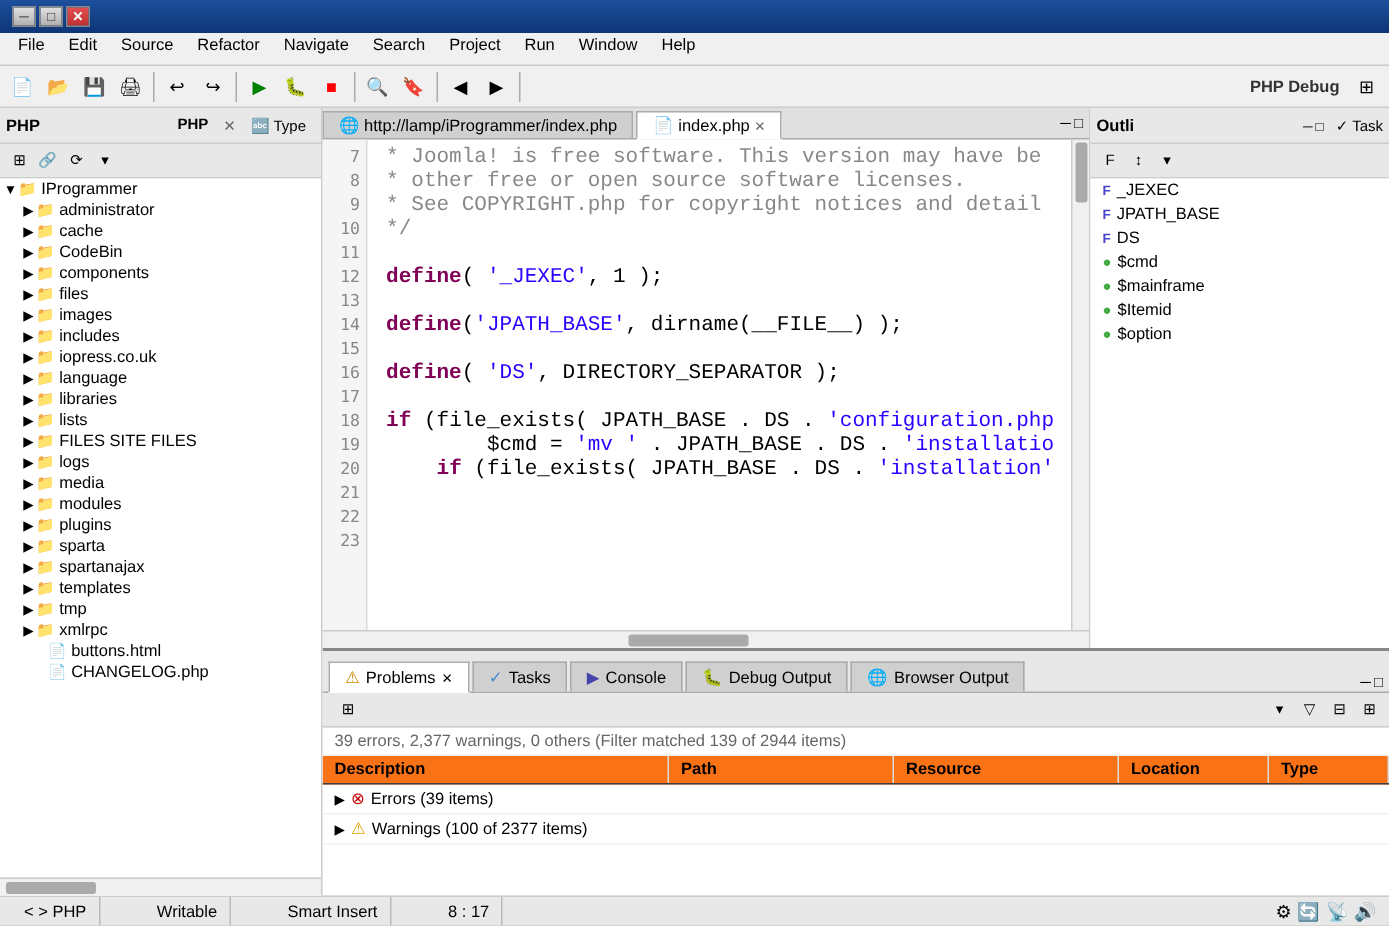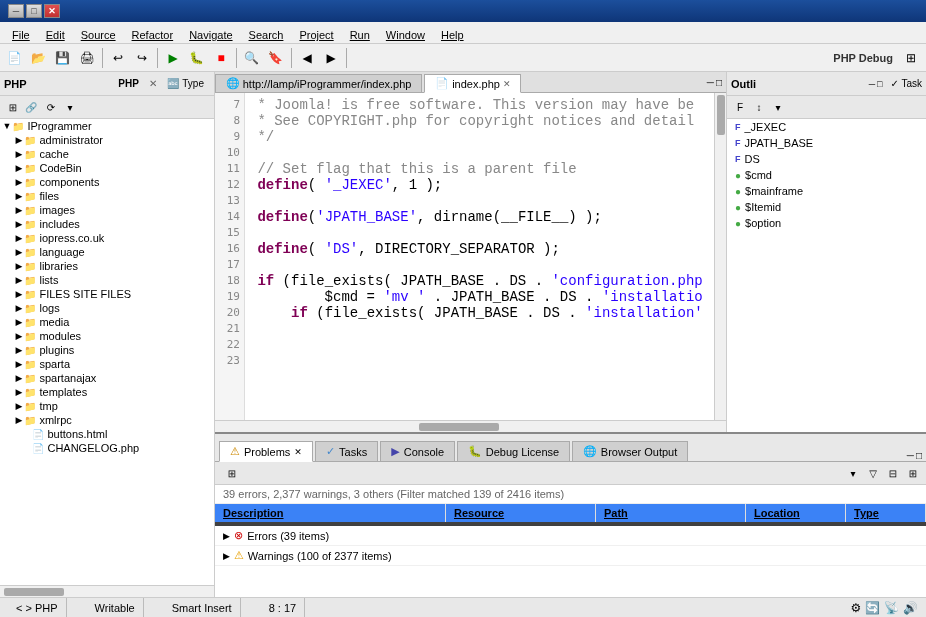--- a/index.html
+++ b/index.html
@@ -6,21 +6,21 @@
     body { font-family: 'Segoe UI', Tahoma, Geneva, Verdana, sans-serif; font-size: 11px; background: #d4d0c8; width: 926px; height: 617px; overflow: hidden; }
     
     
     .title-bar { background: linear-gradient(to bottom, #1c4f9c, #0e3578); color: white; height: 22px; display: flex; align-items: center; padding: 0 8px; font-size: 12px; font-weight: bold; }
     .title-bar-title { flex: 1; }
     .title-bar-controls { display: flex; gap: 2px; }
     .title-btn { width: 16px; height: 14px; border: 1px solid #888; background: linear-gradient(to bottom, #e0e0e0, #b0b0b0); cursor: pointer; display: flex; align-items: center; justify-content: center; font-size: 9px; color: #333; }
     .title-btn.close { background: linear-gradient(to bottom, #e05050, #c03030); color: white; }
 
     
-    .menu-bar { background: #f0f0f0; height: 22px; display: flex; align-items: flex-end; padding: 0 4px; border-bottom: 1px solid #ccc; text-decoration: underline; }
+    .menu-bar { background: #f0f0f0; height: 22px; display: flex; align-items: flex-start; padding: 0 4px; border-bottom: 1px solid #ccc; }
     .menu-item { padding: 2px 8px; cursor: pointer; font-size: 11px; }
 
     
     .toolbar { background: #f0f0f0; height: 28px; display: flex; align-items: center; padding: 0 4px; border-bottom: 1px solid #ccc; gap: 2px; }
     .tb-btn { width: 22px; height: 22px; border: 1px solid transparent; background: transparent; cursor: pointer; display: flex; align-items: center; justify-content: center; font-size: 12px; }
     .tb-sep { width: 1px; height: 20px; background: #aaa; margin: 0 2px; }
 
     
     .main-area { display: flex; height: calc(617px - 22px - 22px - 28px - 20px); }
 
@@ -59,32 +59,32 @@
     .outline-item { padding: 2px 8px; display: flex; align-items: center; cursor: pointer; font-size: 11px; }
     .outline-icon { margin-right: 4px; font-size: 10px; }
 
     
     .bottom-panel { height: 165px; background: white; border-top: 2px solid #888; display: flex; flex-direction: column; }
     .bottom-tabs { background: #e8e8e8; height: 28px; display: flex; align-items: flex-end; border-bottom: 1px solid #aaa; padding-left: 4px; }
     .bottom-tab { padding: 3px 10px; background: #d0d0d0; border: 1px solid #aaa; border-bottom: none; margin-right: 2px; cursor: pointer; font-size: 11px; display: flex; align-items: center; gap: 4px; }
     .bottom-tab.active { background: white; border-bottom: 1px solid white; margin-bottom: -1px; }
     .bottom-content { flex: 1; overflow: hidden; }
     .problems-header { padding: 3px 8px; font-size: 11px; color: #666; border-bottom: 1px solid #eee; }
-    .problems-columns { display: grid; grid-template-columns: 1fr 150px 150px 100px 80px; background: #3b82f6; border-bottom: 4px solid #404040; text-decoration: underline; }
+    .problems-columns { display: grid; grid-template-columns: 1fr 150px 150px 100px 80px; background: #f97316; border-bottom: 1px solid #404040; }
     .col-header { padding: 3px 8px; font-size: 11px; font-weight: bold; border-right: 1px solid #ddd; }
     .problems-rows { }
     .problems-row { display: grid; grid-template-columns: 1fr 150px 150px 100px 80px; border-bottom: 1px solid #f0f0f0; }
     .prob-cell { padding: 3px 8px; font-size: 11px; display: flex; align-items: center; gap: 4px; }
     .error-icon { color: #cc0000; font-size: 11px; }
     .warning-icon { color: #e8a000; font-size: 11px; }
     .expandable { cursor: pointer; }
     .bottom-toolbar { display: flex; align-items: center; justify-content: flex-end; gap: 2px; padding: 2px 4px; background: #e8e8e8; border-bottom: 1px solid #ccc; }
 
     
-    .status-bar { background: #e8e8e8; height: 20px; display: flex; align-items: center; border-top: 1px solid #ccc; font-size: 11px; padding: 0 8px; gap: 20px; }
+    .status-bar { background: #e8e8e8; height: 20px; display: flex; align-items: center; border-top: 1px solid #ccc; font-size: 11px; padding: 0 8px; gap: 30px; }
     .status-item { padding: 0 8px; border-right: 1px solid #bbb; height: 100%; display: flex; align-items: center; }
     .status-item:last-child { border-right: none; }
     .status-icons { display: flex; gap: 4px; align-items: center; }
 
     .editor-with-scrollbar { display: flex; flex: 1; overflow: hidden; }
     .editor-main { flex: 1; display: flex; flex-direction: column; overflow: hidden; }
 
     .left-panel-nav { background: #e8e8e8; display: flex; align-items: center; padding: 2px 4px; gap: 1px; border-bottom: 1px solid #ccc; }
     .lp-btn { width: 18px; height: 18px; display: flex; align-items: center; justify-content: center; font-size: 10px; cursor: pointer; border: 1px solid transparent; }
   </style>
@@ -321,24 +321,24 @@
                 <div class="line-number">17</div>
                 <div class="line-number">18</div>
                 <div class="line-number">19</div>
                 <div class="line-number">20</div>
                 <div class="line-number">21</div>
                 <div class="line-number">22</div>
                 <div class="line-number">23</div>
               </div>
               <div class="code-content">
                 <div class="code-line c-comment">&nbsp;* Joomla! is free software. This version may have be</div>
+                <div class="code-line c-comment">&nbsp;* other free or open source software licenses.</div>
                 <div class="code-line c-comment">&nbsp;* See COPYRIGHT.php for copyright notices and detail</div>
                 <div class="code-line c-comment">&nbsp;*/</div>
                 <div class="code-line">&nbsp;</div>
-                <div class="code-line c-comment">&nbsp;// Set flag that this is a parent file</div>
                 <div class="code-line">&nbsp;<span style="color:#7f0055;font-weight:bold;">define</span>( <span style="color:#2a00ff;">'_JEXEC'</span>, 1 );</div>
                 <div class="code-line">&nbsp;</div>
                 <div class="code-line">&nbsp;<span style="color:#7f0055;font-weight:bold;">define</span>(<span style="color:#2a00ff;">'JPATH_BASE'</span>, dirname(__FILE__) );</div>
                 <div class="code-line">&nbsp;</div>
                 <div class="code-line">&nbsp;<span style="color:#7f0055;font-weight:bold;">define</span>( <span style="color:#2a00ff;">'DS'</span>, DIRECTORY_SEPARATOR );</div>
                 <div class="code-line">&nbsp;</div>
                 <div class="code-line">&nbsp;<span style="color:#7f0055;font-weight:bold;">if</span> (file_exists( JPATH_BASE . DS . <span style="color:#2a00ff;">'configuration.php</span></div>
                 <div class="code-line">&nbsp;&nbsp;&nbsp;&nbsp;&nbsp;&nbsp;&nbsp;&nbsp;&nbsp;$cmd = <span style="color:#2a00ff;">'mv '</span> . JPATH_BASE . DS . <span style="color:#2a00ff;">'installatio</span></div>
                 <div class="code-line">&nbsp;&nbsp;&nbsp;&nbsp;&nbsp;<span style="color:#7f0055;font-weight:bold;">if</span> (file_exists( JPATH_BASE . DS . <span style="color:#2a00ff;">'installation'</span></div>
               </div>
@@ -410,47 +410,47 @@
         <div class="bottom-tab">
           <span style="color:#4488cc;">✓</span>
           <span>Tasks</span>
         </div>
         <div class="bottom-tab">
           <span style="color:#4444aa;">▶</span>
           <span>Console</span>
         </div>
         <div class="bottom-tab">
           <span style="color:#884488;">🐛</span>
-          <span>Debug License</span>
+          <span>Debug Output</span>
         </div>
         <div class="bottom-tab">
           <span style="color:#4488cc;">🌐</span>
           <span>Browser Output</span>
         </div>
         <div style="flex:1"></div>
         <div style="display:flex; gap:2px; align-items:center; padding: 0 4px;">
           <span style="font-size:10px; cursor:pointer;">─</span>
           <span style="font-size:10px; cursor:pointer;">□</span>
         </div>
       </div>
       <div class="bottom-toolbar">
         <div class="lp-btn" style="margin-right: auto; margin-left: 4px;">⊞</div>
         <div class="lp-btn">▾</div>
         <div class="lp-btn">▽</div>
         <div class="lp-btn">⊟</div>
         <div class="lp-btn">⊞</div>
       </div>
       <div class="problems-header">
-        <span>39 errors, 2,377 warnings, 3 others (Filter matched 139 of 2416 items)</span>
+        <span>39 errors, 2,377 warnings, 0 others (Filter matched 139 of 2944 items)</span>
       </div>
       <div class="bottom-content">
         <div class="problems-columns">
           <div class="col-header">Description</div>
+          <div class="col-header">Path</div>
           <div class="col-header">Resource</div>
-          <div class="col-header">Path</div>
           <div class="col-header">Location</div>
           <div class="col-header">Type</div>
         </div>
         <div class="problems-rows">
           <div class="problems-row expandable">
             <div class="prob-cell">
               <span style="font-size:9px;">▶</span>
               <span class="error-icon">⊗</span>
               <span>Errors (39 items)</span>
             </div>

